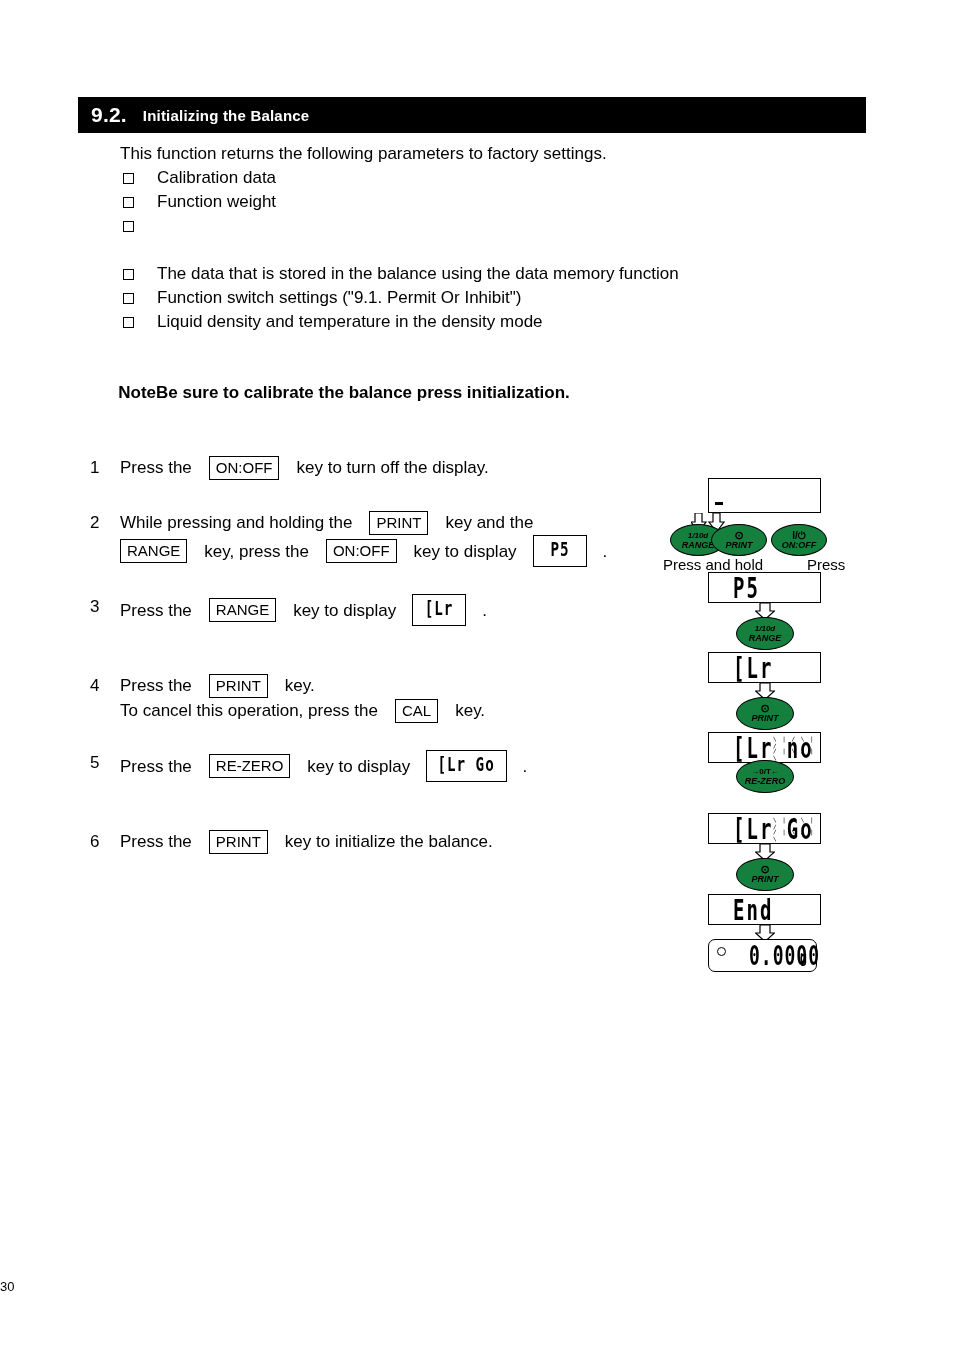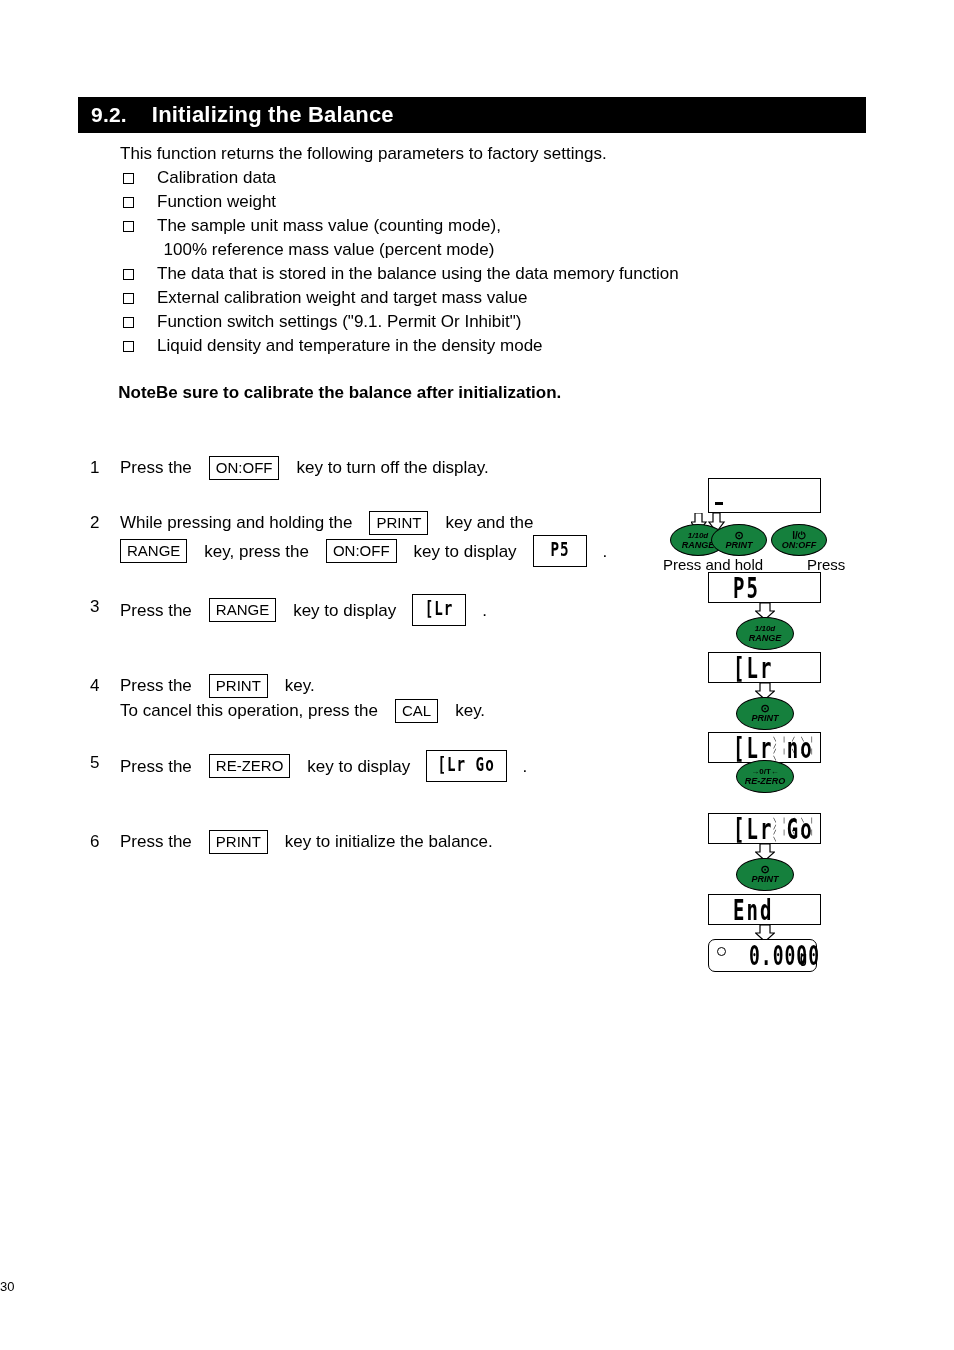--- a/index.html
+++ b/index.html
@@ -16,31 +16,31 @@
   .section-bar{
     position:absolute;left:78px;top:97px;width:788px;height:36px;
     background:#000;color:#fff;
     display:flex;align-items:center;
   }
   .section-num{
     font-size:21px;font-weight:bold;letter-spacing:.2px;
     margin-left:13px;
   }
   .section-title{
-    font-size:22px;font-weight:bold;margin-left:25px;letter-spacing:.2px;
+    font-size:15px;font-weight:bold;margin-left:16px;letter-spacing:.2px;
   }
 
   
   .intro{
     position:absolute;left:120px;top:142px;
     font-size:17px;line-height:24px;
   }
   .bullets{
     position:absolute;left:123px;top:166px;
-    font-size:17px;line-height:24px;text-align:center;
+    font-size:17px;line-height:24px;
   }
   .bullet-row{display:flex;align-items:flex-start;margin-bottom:0px;height:24px;}
   .bullet-row.two-line{height:48px;}
   .bullet-mark{
     width:9px;height:9px;border:1.4px solid #000;background:#fff;
     margin-top:7px;flex:0 0 auto;
   }
   .bullet-text{margin-left:23px;}
   .bullet-text .l2{display:block;}
 
@@ -162,46 +162,38 @@
     <div class="bullet-row">
       <span class="bullet-mark"></span>
       <span class="bullet-text">Calibration data</span>
     </div>
     <div class="bullet-row">
       <span class="bullet-mark"></span>
       <span class="bullet-text">Function weight</span>
     </div>
     <div class="bullet-row two-line">
       <span class="bullet-mark"></span>
-      <span class="bullet-text">
-        <span>The sample unit mass value (counting mode),</span>
-        <span class="l2">100% reference mass value (percent mode)</span>
-      </span>
     </div>
     <div class="bullet-row">
       <span class="bullet-mark"></span>
       <span class="bullet-text">The data that is stored in the balance using the data memory function</span>
-    </div>
-    <div class="bullet-row">
-      <span class="bullet-mark"></span>
-      <span class="bullet-text">External calibration weight and target mass value</span>
     </div>
     <div class="bullet-row">
       <span class="bullet-mark"></span>
       <span class="bullet-text">Function switch settings ("9.1. Permit Or Inhibit")</span>
     </div>
     <div class="bullet-row">
       <span class="bullet-mark"></span>
       <span class="bullet-text">Liquid density and temperature in the density mode</span>
     </div>
   </div>
 
   <div class="note">
     <span class="note-label">Note</span>
-    <span class="note-text">Be sure to calibrate the balance after initialization.</span>
+    <span class="note-text">Be sure to calibrate the balance press initialization.</span>
   </div>
 
   <div class="steps">
 
     <div class="step" style="margin-bottom:30px;">
       <span class="step-num">1</span>
       <span class="step-body">
         <span class="step-line">
           <span>Press the</span>
           <span class="keybox">ON:OFF</span>

